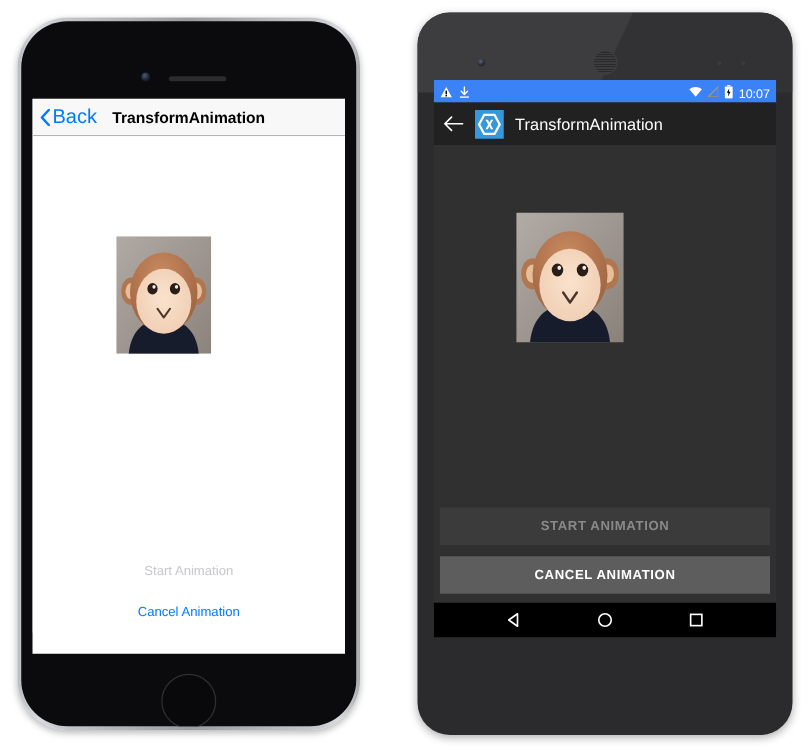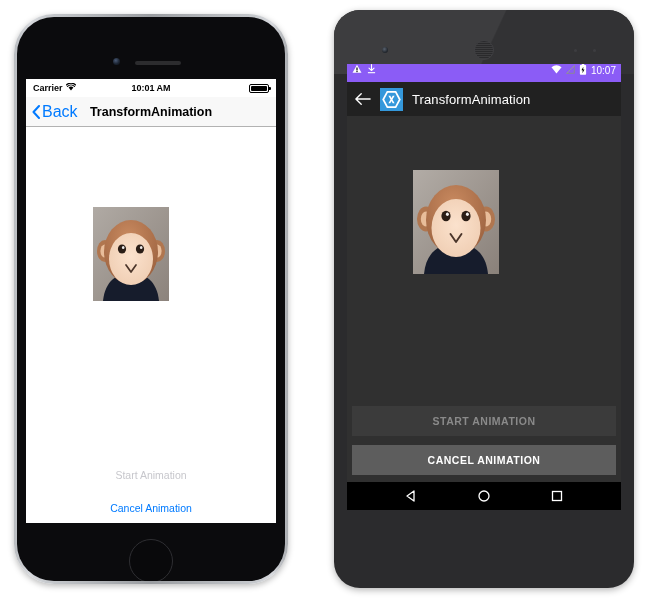--- a/index.html
+++ b/index.html
@@ -238,23 +238,23 @@
     top: 54px;
     width: 274px;
     height: 446px;
     background: #303030;
     overflow: hidden;
     z-index: 4;
   }
 
   .and-status {
     height: 18px;
-    background: #8b5cf6;
-    display: flex;
-    align-items: flex-start;
+    background: #3b82f6;
+    display: flex;
+    align-items: flex-end;
     padding: 0 5px;
     color: #ffffff;
     font-size: 9.5px;
   }
   .and-status .left { display: flex; align-items: center; gap: 5px; }
   .and-status .right { margin-left: auto; display: flex; align-items: center; gap: 4px; }
   .and-clock { font-size: 10px; color: #fff; }
 
   .and-toolbar {
     height: 34px;
@@ -329,38 +329,20 @@
 <body>
 
 <div class="iphone">
   <div class="iphone-body">
 
     <div class="ip-camera"></div>
     <div class="ip-speaker"></div>
 
     <div class="ip-screen">
 
-      <div class="ios-status">
-        <div class="carrier">
-          <span>Carrier</span>
-          <span class="wifi-ios">
-            <svg width="10" height="8" viewBox="0 0 10 8">
-              <path d="M5 7.4 L2.6 4.6 a3.6 3.6 0 0 1 4.8 0 Z" fill="#000"></path>
-              <path d="M1.4 3.4 a5.2 5.2 0 0 1 7.2 0" stroke="#000" stroke-width="1.1" fill="none" stroke-linecap="round"></path>
-              <path d="M0.2 2.0 a7 7 0 0 1 9.6 0" stroke="#000" stroke-width="1.1" fill="none" stroke-linecap="round"></path>
-            </svg>
-          </span>
-        </div>
-        <div class="st-time">10:01 AM</div>
-        <div class="st-right">
-          <span class="batt-ios">
-              <i></i>
-            </span>
-        </div>
-      </div>
 
       <div class="ios-navbar">
         <div class="ios-back">
           <span>
             <svg width="8" height="14" viewBox="0 0 8 14">
               <path d="M7 1 L1.5 7 L7 13" stroke="#007aff" stroke-width="2" fill="none" stroke-linecap="round" stroke-linejoin="round"></path>
             </svg>
           </span>
           <span>Back</span>
         </div>

